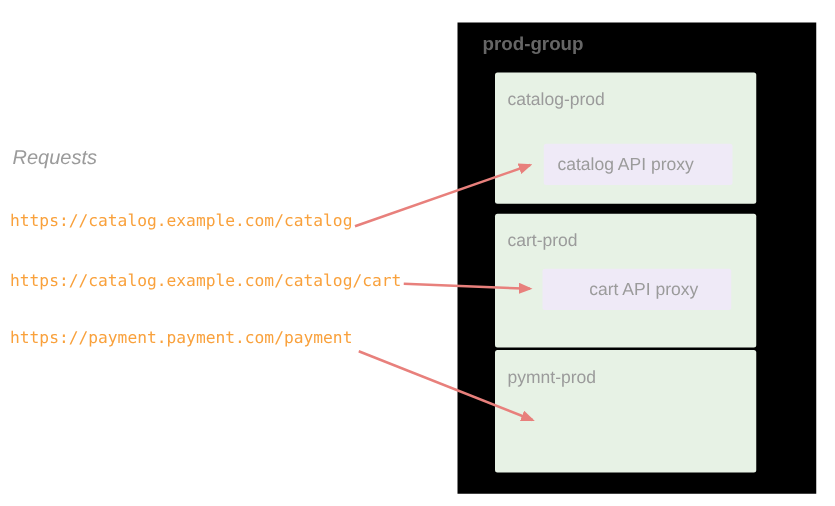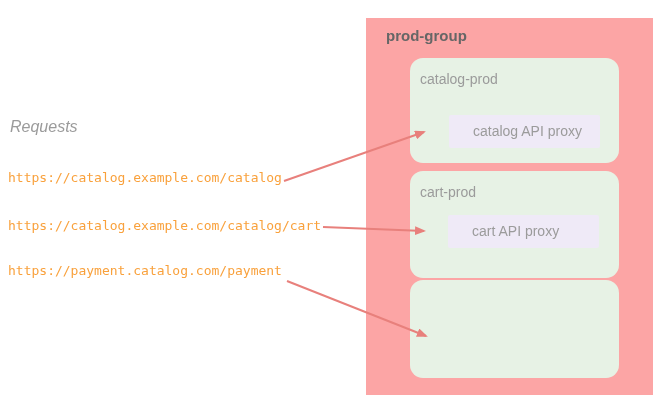--- a/index.html
+++ b/index.html
@@ -30,60 +30,59 @@
   }
   .url-1 { top: 170px; }
   .url-2 { top: 218px; }
   .url-3 { top: 263px; }
 
   
   .panel {
     position: absolute;
     left: 366px; top: 18px;
     width: 287px; height: 377px;
-    background: #fca5a5;
+    background: #000000;
   }
   .panel-title {
     position: absolute;
     left: 20px; top: 9px;
     font-size: 15px;
     font-weight: bold;
     color: #666666;
   }
   .env {
     position: absolute;
     left: 30px;
     width: 209px;
     background: #e7f2e5;
-    border-radius: 13px;
-    margin-left: 14px;
+    border-radius: 2px;
   }
   .env-1 { top: 40px;  height: 105px; }
   .env-2 { top: 153px; height: 107px;  }
   .env-3 { top: 262px; height: 98px;  }
   .env-label {
     position: absolute;
     left: 10px; top: 13px;
     font-size: 14px;
     color: #9b9b9b;
   }
   .proxy {
     position: absolute;
     width: 151px; height: 33px;
     background: #efeaf7;
     border-radius: 2px;
     font-size: 14px;
     color: #9b9b9b;
     line-height: 33px;
-    padding-left: 24px;
+    padding-left: 11px;
     box-sizing: border-box;
     white-space: nowrap;
   }
   .env-1 .proxy { left: 39px; top: 57px; }
-  .env-2 .proxy { left: 38px; top: 44px; }
+  .env-2 .proxy { left: 38px; top: 44px; text-align: center; }
   .env-3 .proxy { left: 39px; top: 50px; }
 
   
   .arrows {
     position: absolute;
     left: 0; top: 0;
     width: 668px; height: 405px;
     pointer-events: none;
   }
   .arrow-line {
@@ -94,36 +93,37 @@
 </style>
 </head>
 <body>
 
 <div class="stage">
 
   <div class="requests-title">Requests</div>
 
   <div class="url url-1">https://catalog.example.com/catalog</div>
   <div class="url url-2">https://catalog.example.com/catalog/cart</div>
-  <div class="url url-3">https://payment.catalog.com/payment</div>
+  <div class="url url-3">https://payment.payment.com/payment</div>
 
   <div class="panel">
     <div class="panel-title">prod-group</div>
 
     <div class="env env-1">
       <div class="env-label">catalog-prod</div>
       <div class="proxy">catalog API proxy</div>
     </div>
 
     <div class="env env-2">
       <div class="env-label">cart-prod</div>
       <div class="proxy">cart API proxy</div>
     </div>
 
     <div class="env env-3">
+      <div class="env-label">pymnt-prod</div>
     </div>
   </div>
 
   <svg class="arrows" viewBox="0 0 668 405" xmlns="http://www.w3.org/2000/svg">
     <defs>
       <marker id="ah" markerWidth="11" markerHeight="9" refX="9" refY="4.5" orient="auto" markerUnits="userSpaceOnUse">
         <path d="M0,0 L11,4.5 L0,9 Z" fill="#e8807c"></path>
       </marker>
     </defs>
     <line class="arrow-line" x1="284" y1="181" x2="424" y2="132" marker-end="url(#ah)"></line>

